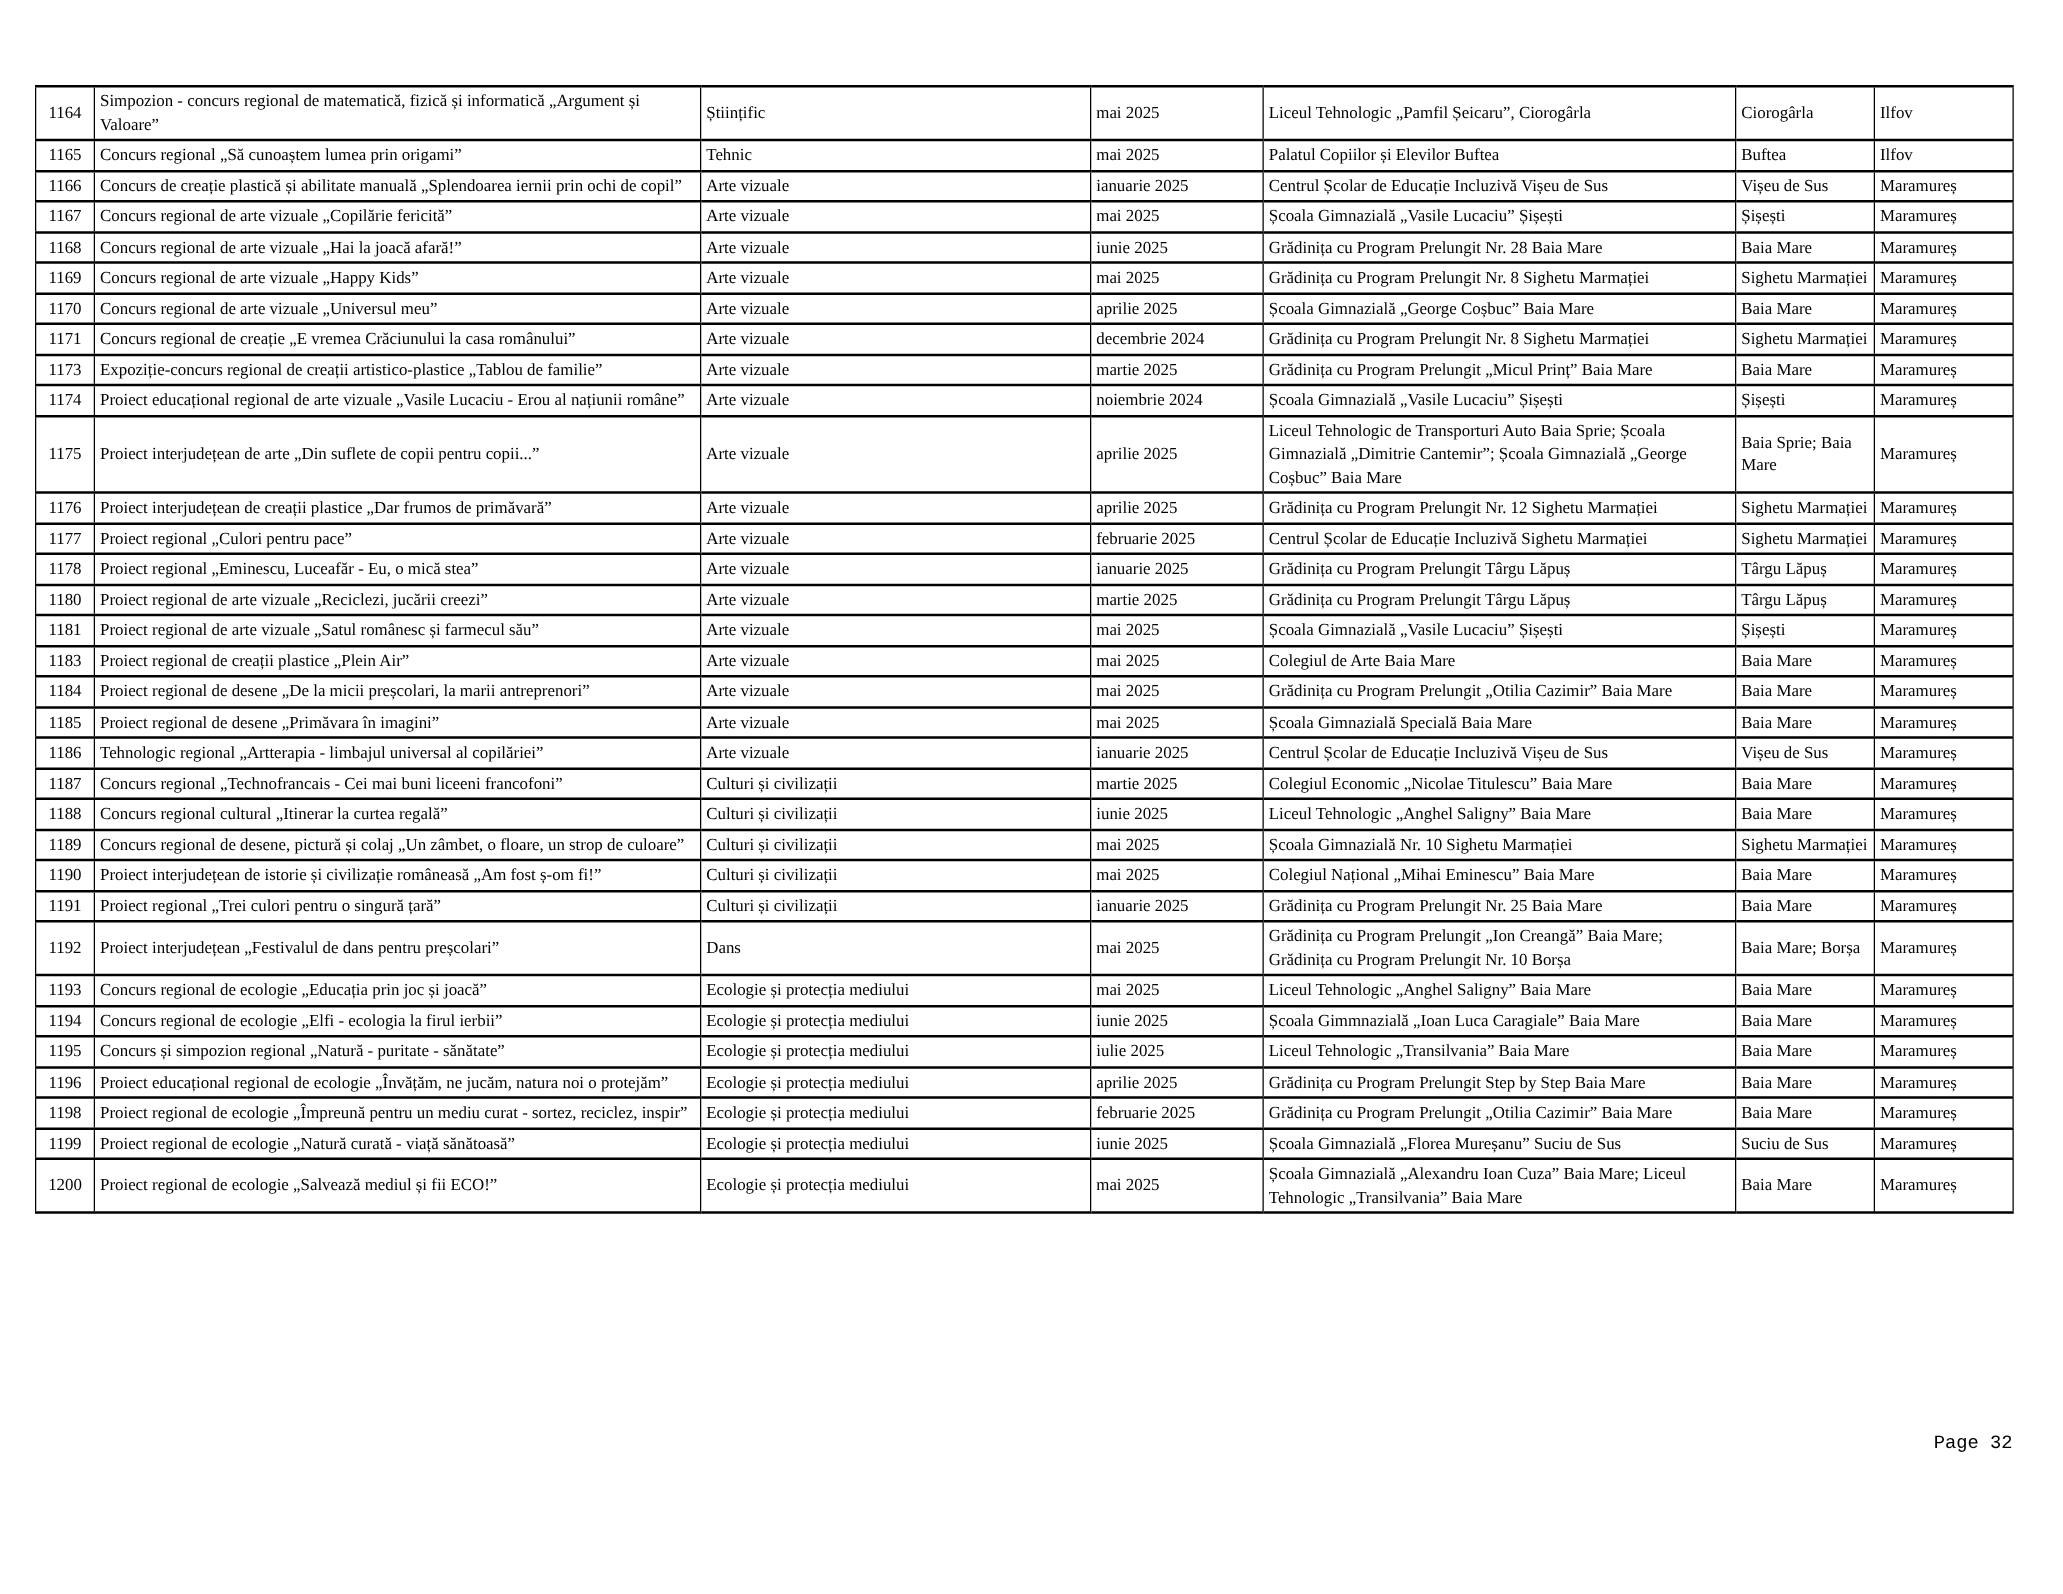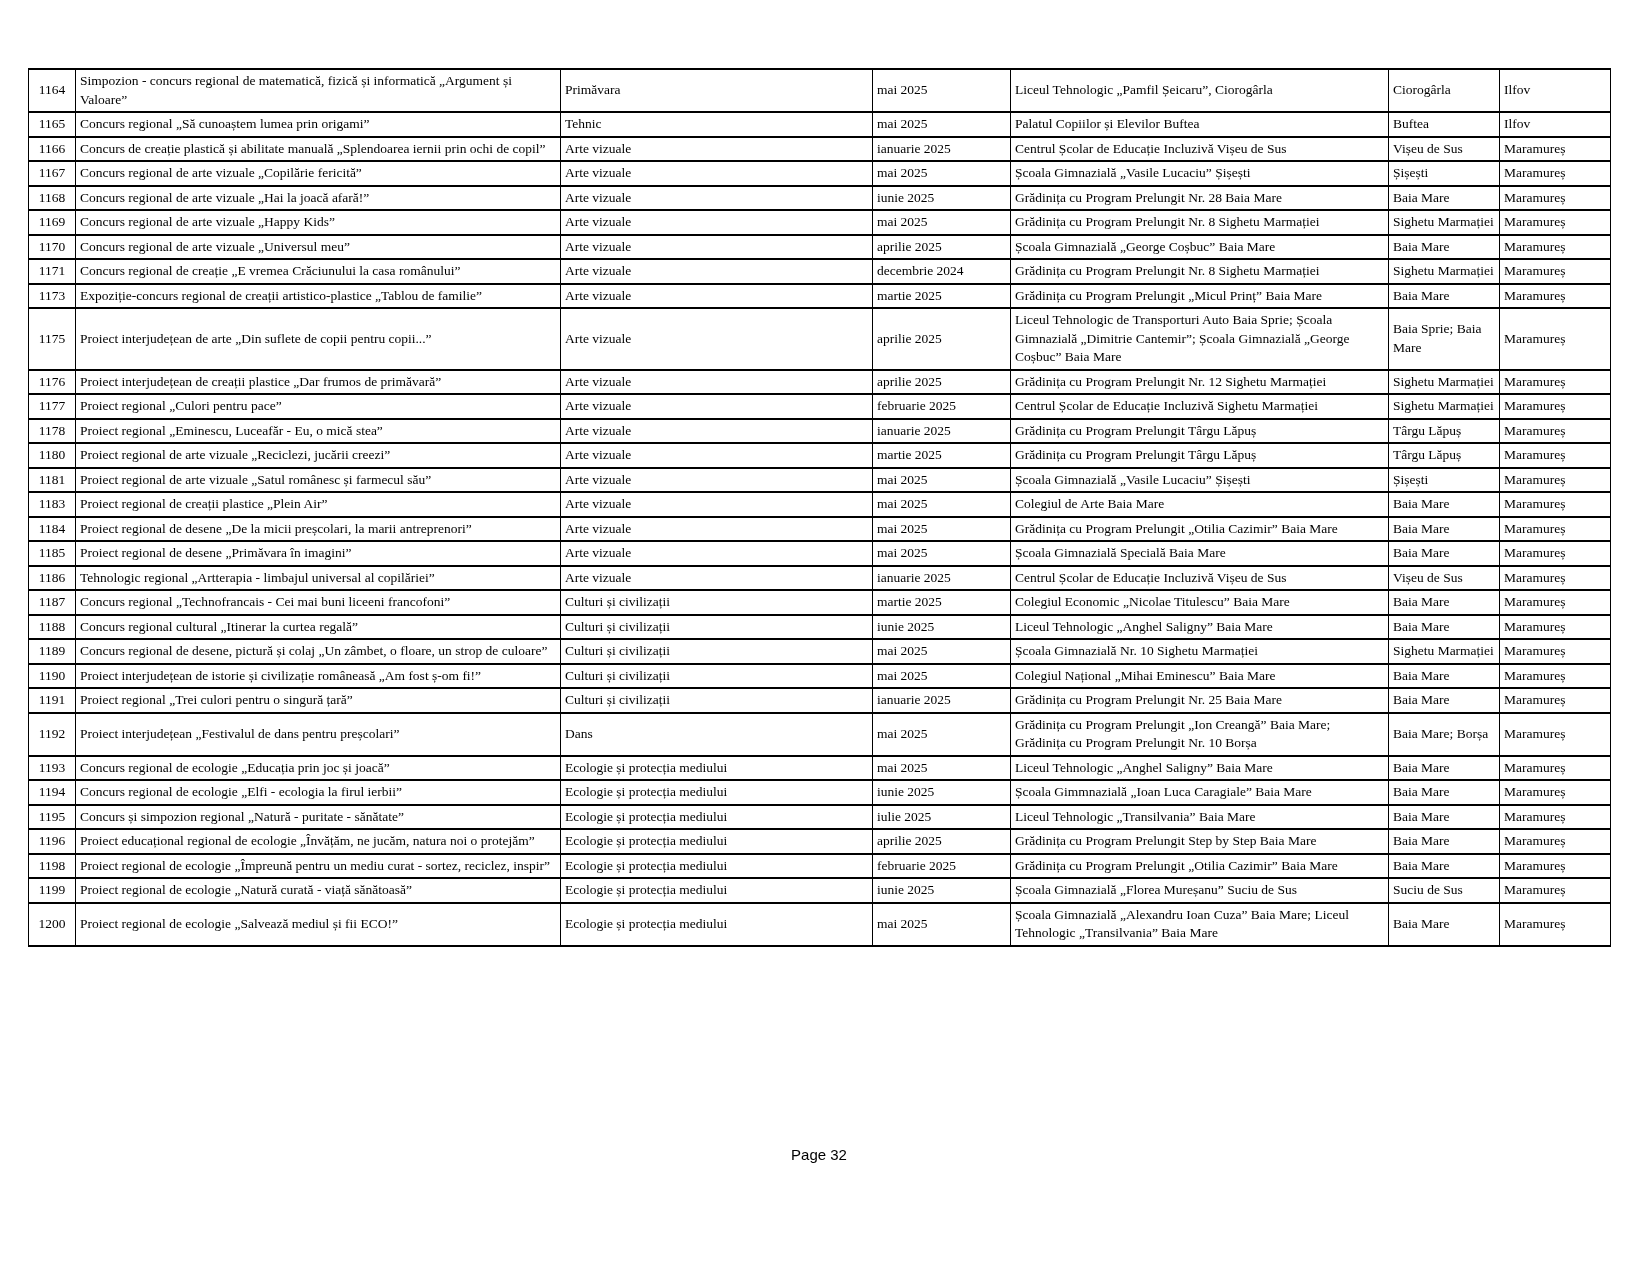--- a/index.html
+++ b/index.html
@@ -41,22 +41,22 @@
   .col-cat  { width: 312px; }
   .col-date { width: 138px; }
   .col-inst { width: 378px; }
   .col-city { width: 111px; }
   .col-cty  { width: 111px; }
   .footer {
     position: absolute;
     left: 28px;
     top: 1146px;
     width: 1582px;
-    text-align: center;
-    font-family: Liberation Sans, sans-serif;
+    text-align: right;
+    font-family: Liberation Mono, monospace;
     font-size: 15px;
     color: #000;
   }
 </style>
 </head>
 <body>
 
 <div class="page">
   <table class="events">
     <colgroup>
@@ -65,21 +65,21 @@
         <col class="col-cat">
         <col class="col-date">
         <col class="col-inst">
         <col class="col-city">
         <col class="col-cty">
     </colgroup>
     <tbody>
         <tr>
           <td class="c0">1164</td>
           <td class="c1">Simpozion - concurs regional de matematică, fizică și informatică „Argument și Valoare”</td>
-          <td class="c2">Primăvara</td>
+          <td class="c2">Științific</td>
           <td class="c3">mai 2025</td>
           <td class="c4">Liceul Tehnologic „Pamfil Șeicaru”, Ciorogârla</td>
           <td class="c5">Ciorogârla</td>
           <td class="c6">Ilfov</td>
         </tr>
         <tr>
           <td class="c0">1165</td>
           <td class="c1">Concurs regional „Să cunoaștem lumea prin origami”</td>
           <td class="c2">Tehnic</td>
           <td class="c3">mai 2025</td>
@@ -141,20 +141,29 @@
           <td class="c5">Sighetu Marmației</td>
           <td class="c6">Maramureș</td>
         </tr>
         <tr>
           <td class="c0">1173</td>
           <td class="c1">Expoziție-concurs regional de creații artistico-plastice „Tablou de familie”</td>
           <td class="c2">Arte vizuale</td>
           <td class="c3">martie 2025</td>
           <td class="c4">Grădinița cu Program Prelungit „Micul Prinț” Baia Mare</td>
           <td class="c5">Baia Mare</td>
+          <td class="c6">Maramureș</td>
+        </tr>
+        <tr>
+          <td class="c0">1174</td>
+          <td class="c1">Proiect educațional regional de arte vizuale „Vasile Lucaciu - Erou al națiunii române”</td>
+          <td class="c2">Arte vizuale</td>
+          <td class="c3">noiembrie 2024</td>
+          <td class="c4">Școala Gimnazială „Vasile Lucaciu” Șișești</td>
+          <td class="c5">Șișești</td>
           <td class="c6">Maramureș</td>
         </tr>
         <tr>
           <td class="c0">1175</td>
           <td class="c1">Proiect interjudețean de arte „Din suflete de copii pentru copii...”</td>
           <td class="c2">Arte vizuale</td>
           <td class="c3">aprilie 2025</td>
           <td class="c4">Liceul Tehnologic de Transporturi Auto Baia Sprie; Școala Gimnazială „Dimitrie Cantemir”; Școala Gimnazială „George Coșbuc” Baia Mare</td>
           <td class="c5">Baia Sprie; Baia Mare</td>
           <td class="c6">Maramureș</td>

